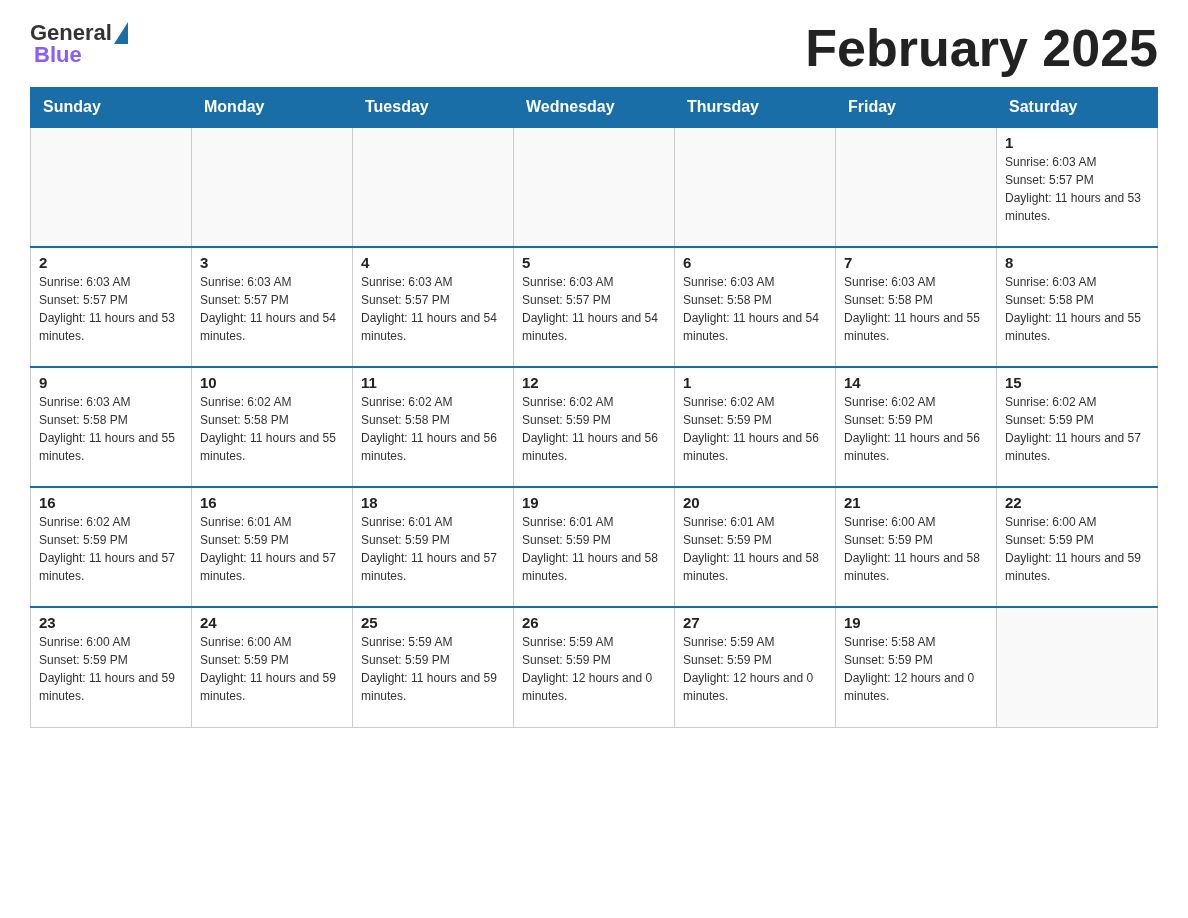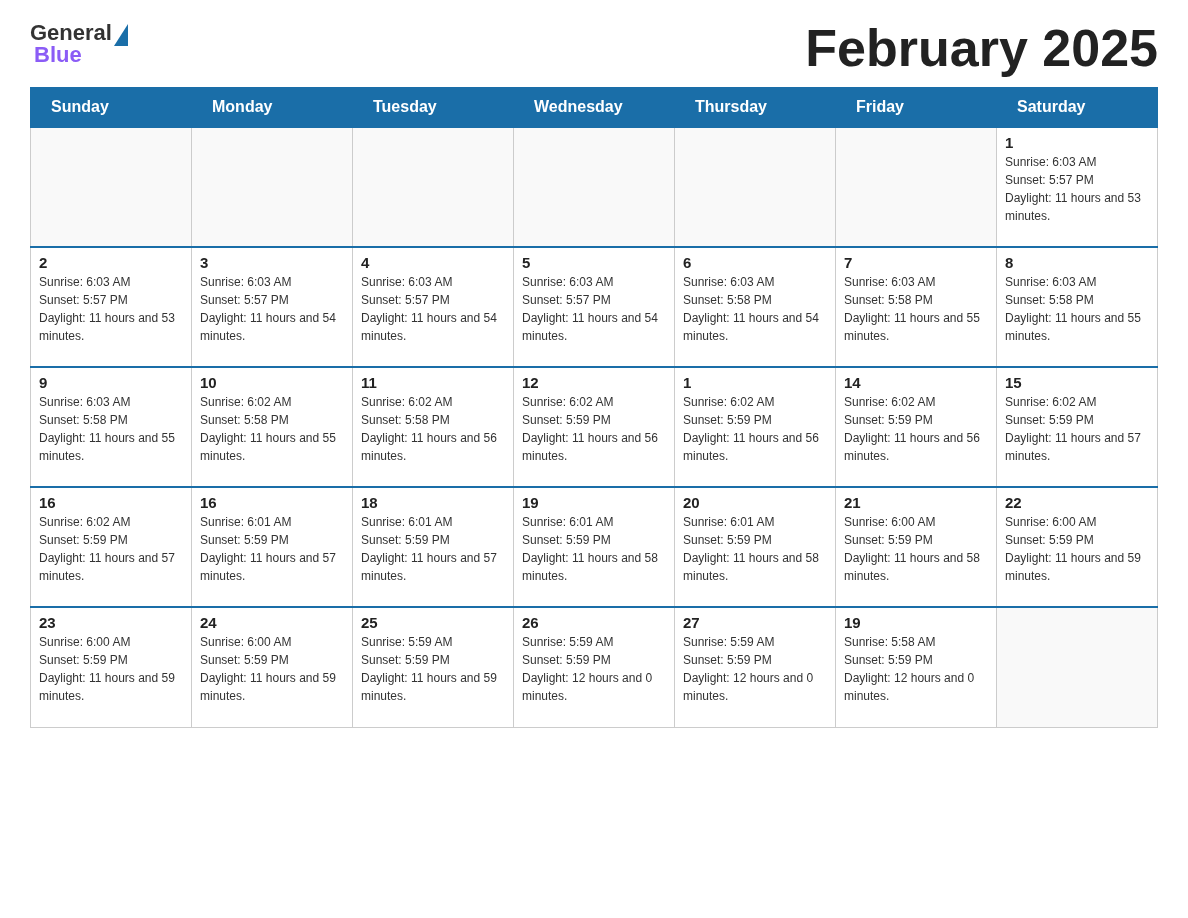--- a/index.html
+++ b/index.html
@@ -16,21 +16,21 @@
       align-items: flex-start;
       margin-bottom: 10px;
     }
     .logo {
       display: flex;
       flex-direction: column;
       align-items: flex-start;
     }
     .logo-top {
       display: flex;
-      align-items: flex-end;
+      align-items: flex-start;
     }
     .logo-general {
       font-size: 22px;
       font-weight: bold;
       color: #333;
     }
     .logo-triangle {
       width: 0;
       height: 0;
       border-left: 14px solid transparent;
@@ -62,21 +62,21 @@
     .calendar {
       width: 100%;
       border-collapse: collapse;
       margin-top: 8px;
     }
     .calendar thead th {
       background-color: #1a6ea8;
       color: #fff;
       font-size: 16px;
       font-weight: bold;
-      padding: 10px 20px;
+      padding: 10px 12px;
       text-align: left;
       border: 1px solid #1a6ea8;
     }
     .calendar tbody td {
       vertical-align: top;
       border: 1px solid #ccc;
       padding: 6px 8px;
       width: 14.28%;
       min-height: 110px;
       height: 120px;

